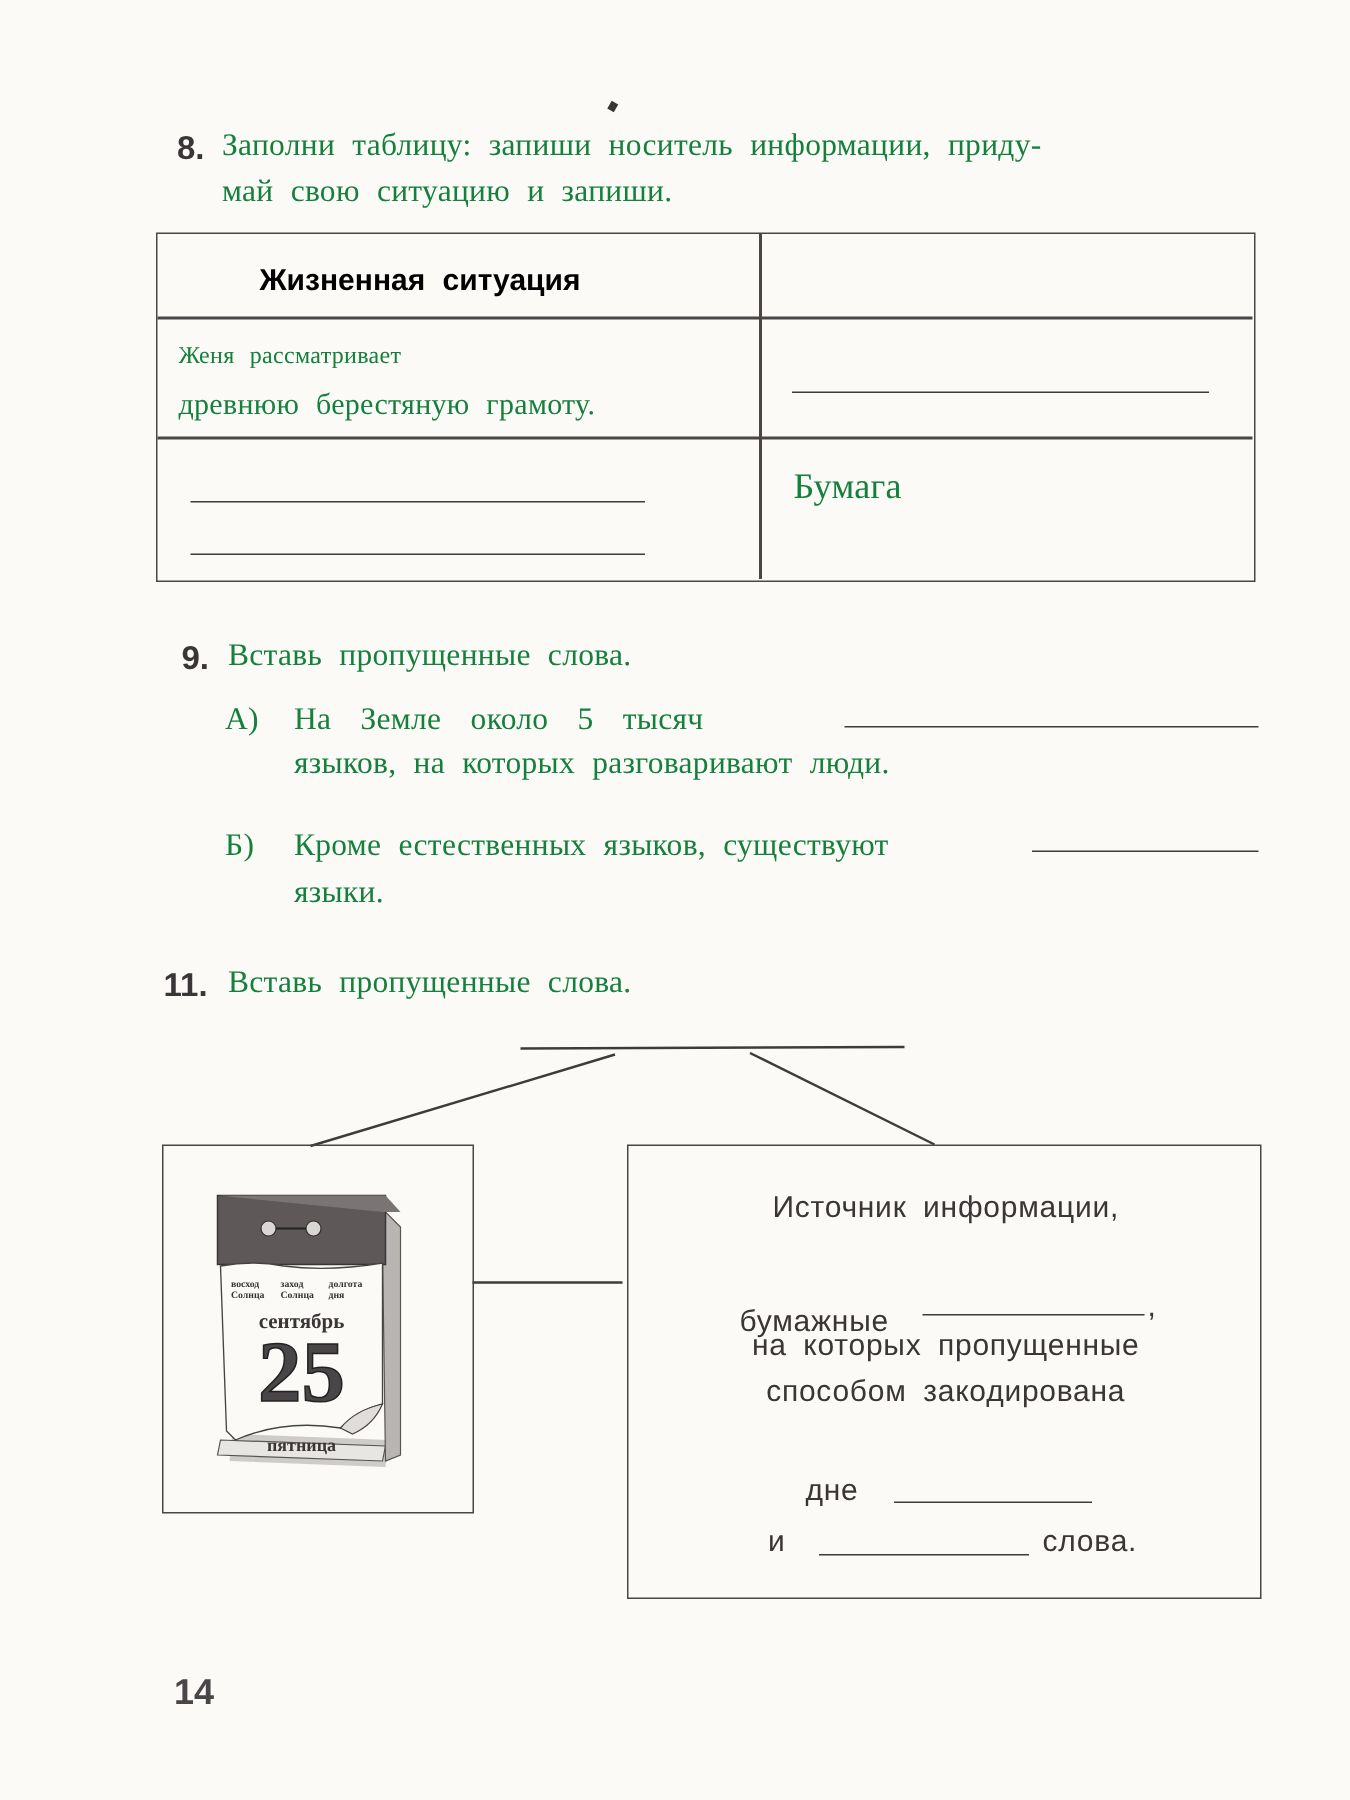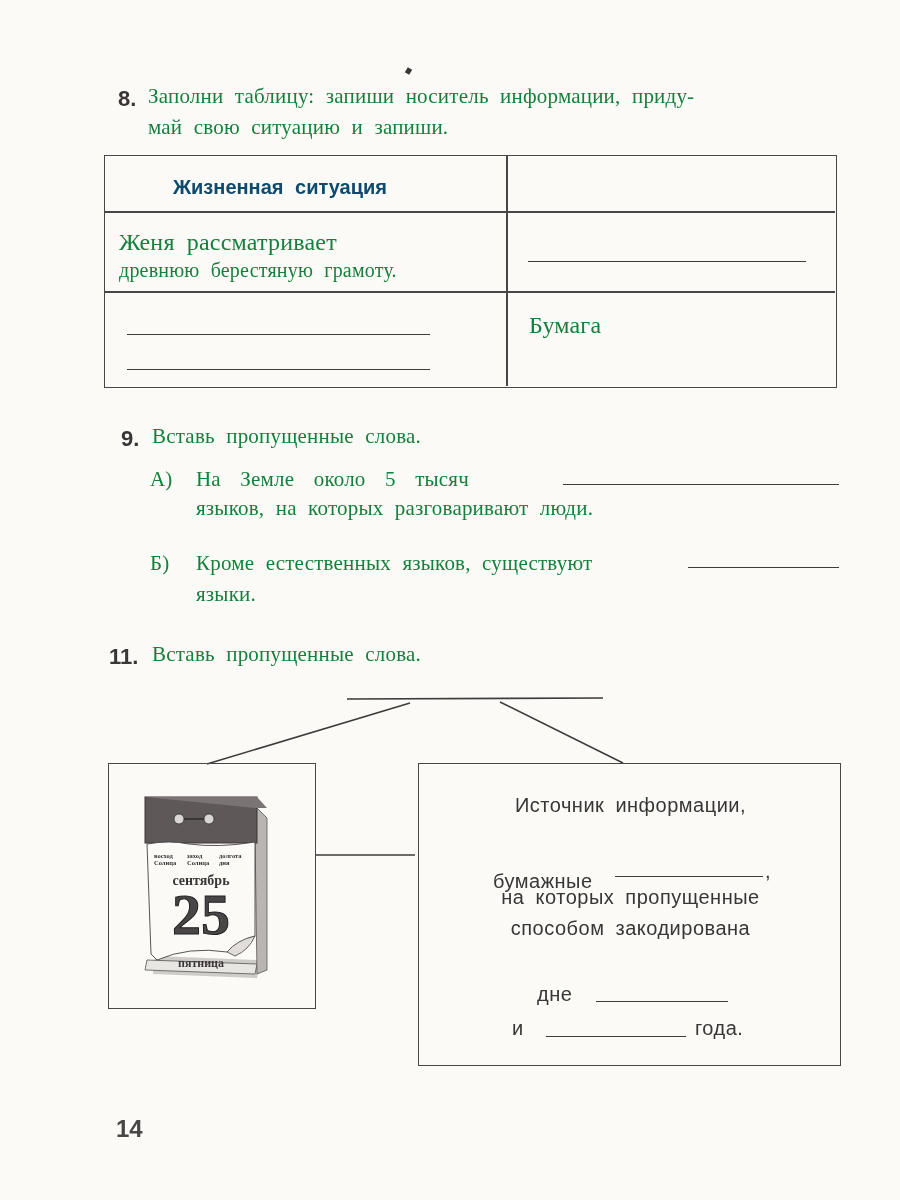--- a/index.html
+++ b/index.html
@@ -11,42 +11,42 @@
   }
   .abs { position:absolute; }
   .task-num { font-weight:bold; font-size:22px; color:#3a3536; }
   .txt { font-size:21px; letter-spacing:0.2px; word-spacing:6px; color:#15803d;font-family:Liberation Serif, serif; }
   .line { position:absolute; border-bottom:1.5px solid #3f3a3b; height:0; }
   
   .tbl { position:absolute; left:104px; top:155px; width:733px; height:233px;
          border:1.5px solid #4a4546; box-sizing:border-box; }
   .vline { position:absolute; background:#4a4546; width:1.5px; }
   .hline { position:absolute; background:#4a4546; height:1.5px; }
-  .th { font-weight:bold; font-size:20px; word-spacing:6px; color:#0c4a6e; }
+  .th { font-weight:bold; font-size:20px; word-spacing:6px; color:#000000; }
   .box { position:absolute; border:1.5px solid #4a4546; box-sizing:border-box; }
   .def { font-size:20px; text-align:center; letter-spacing:0.5px; word-spacing:5px; line-height:31px; color:#3a3536;}
   .pagenum { font-weight:bold; font-size:24px; color:#4a4546; }
 </style>
 </head>
 <body>
 
 <div class="abs" style="left:406px;top:68px;width:5px;height:6px;background:#3a3536;transform:rotate(30deg);"></div>
 
 <div class="abs task-num" style="left:118px;top:86px;">8.</div>
 <div class="abs txt" style="left:148px;top:84px;">Заполни таблицу: запиши носитель информации, приду-</div>
 <div class="abs txt" style="left:148px;top:115px;">май свою ситуацию и запиши.</div>
 
 <div class="tbl">
   <div class="vline" style="left:401px;top:0;height:230px;"></div>
   <div class="hline" style="left:0;top:55px;width:730px;"></div>
   <div class="hline" style="left:0;top:135px;width:730px;"></div>
 
   <div class="abs th" style="left:68px;top:20px;">Жизненная ситуация</div>
 
-  <div class="abs txt" style="left:14px;top:73px;font-size:24px;">Женя рассматривает</div>
+  <div class="abs txt" style="left:14px;top:73px;font-size:16px;">Женя рассматривает</div>
   <div class="abs txt" style="left:14px;top:103px;font-size:20px;">древнюю берестяную грамоту.</div>
   <div class="line" style="left:423px;top:105px;width:278px;"></div>
 
   <div class="line" style="left:22px;top:178px;width:303px;"></div>
   <div class="line" style="left:22px;top:213px;width:303px;"></div>
   <div class="abs txt" style="left:424px;top:156px;font-size:24px;">Бумага</div>
 </div>
 
 <div class="abs task-num" style="left:121px;top:426px;">9.</div>
 <div class="abs txt" style="left:152px;top:424px;">Вставь пропущенные слова.</div>
@@ -105,16 +105,16 @@
   <div class="abs def" style="left:0;width:423px;top:26px;">Источник информации,</div>
   <div class="abs def" style="left:74px;top:90px;margin-top:12px;">бумажные</div>
   <div class="line" style="left:196px;top:112px;width:148px;"></div>
   <div class="abs def" style="left:346px;top:92px;">,</div>
   <div class="abs def" style="left:0;width:423px;top:118px;">на которых пропущенные</div>
   <div class="abs def" style="left:0;width:423px;top:149px;">способом закодирована</div>
   <div class="abs def" style="left:118px;top:215px;">дне</div>
   <div class="line" style="left:177px;top:237px;width:132px;"></div>
   <div class="abs def" style="left:93px;top:249px;">и</div>
   <div class="line" style="left:127px;top:272px;width:140px;"></div>
-  <div class="abs def" style="left:276px;top:249px;">года.</div>
+  <div class="abs def" style="left:276px;top:249px;">слова.</div>
 </div>
 
 <div class="abs pagenum" style="left:116px;top:1115px;">14</div>
 
 </body></html>

